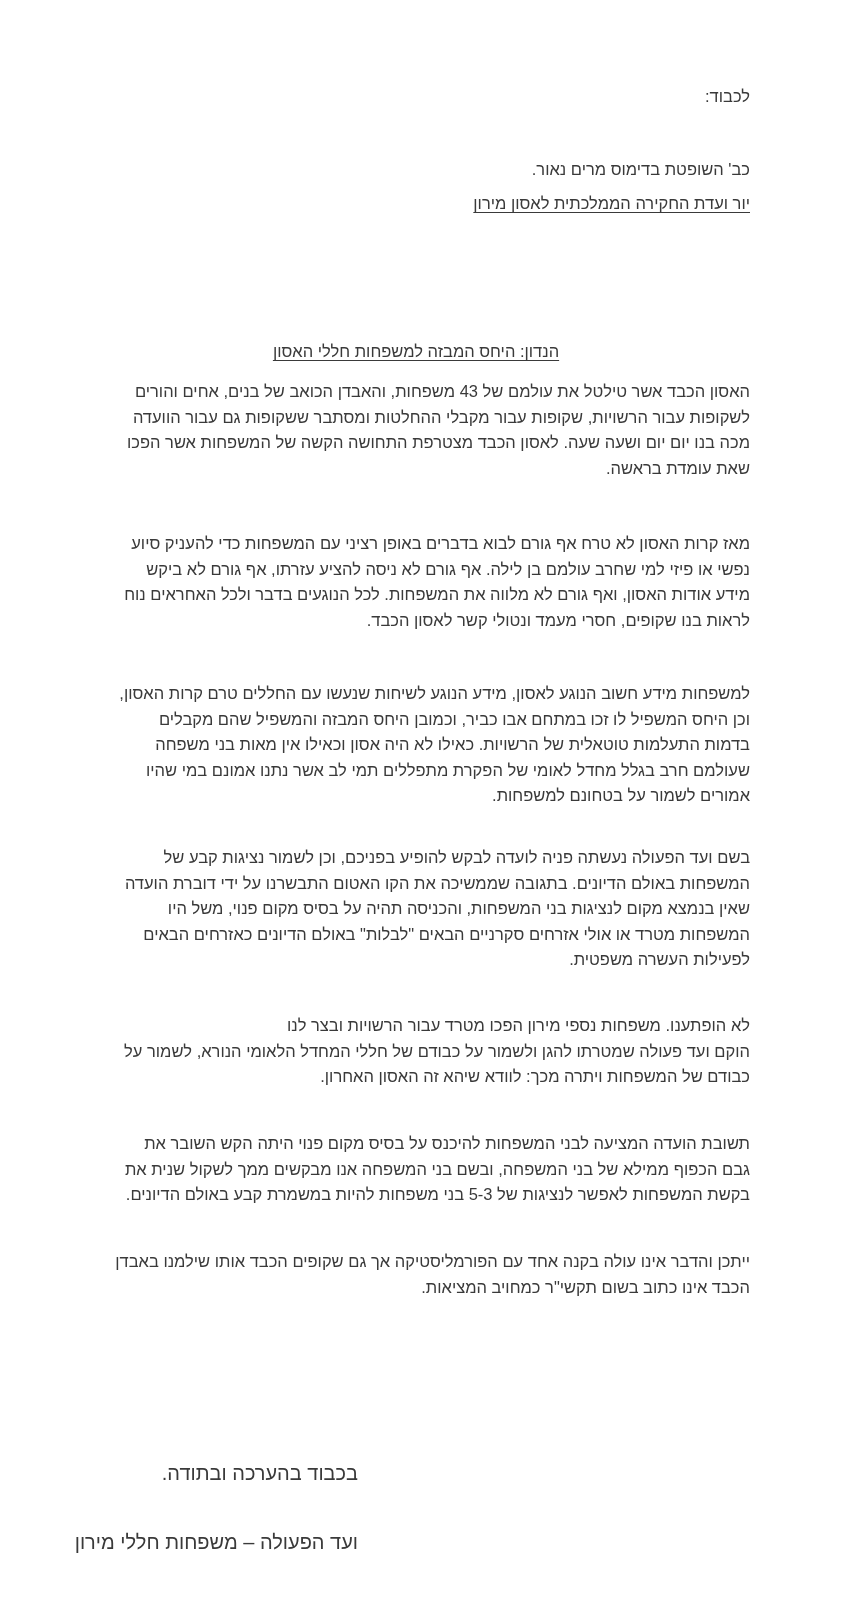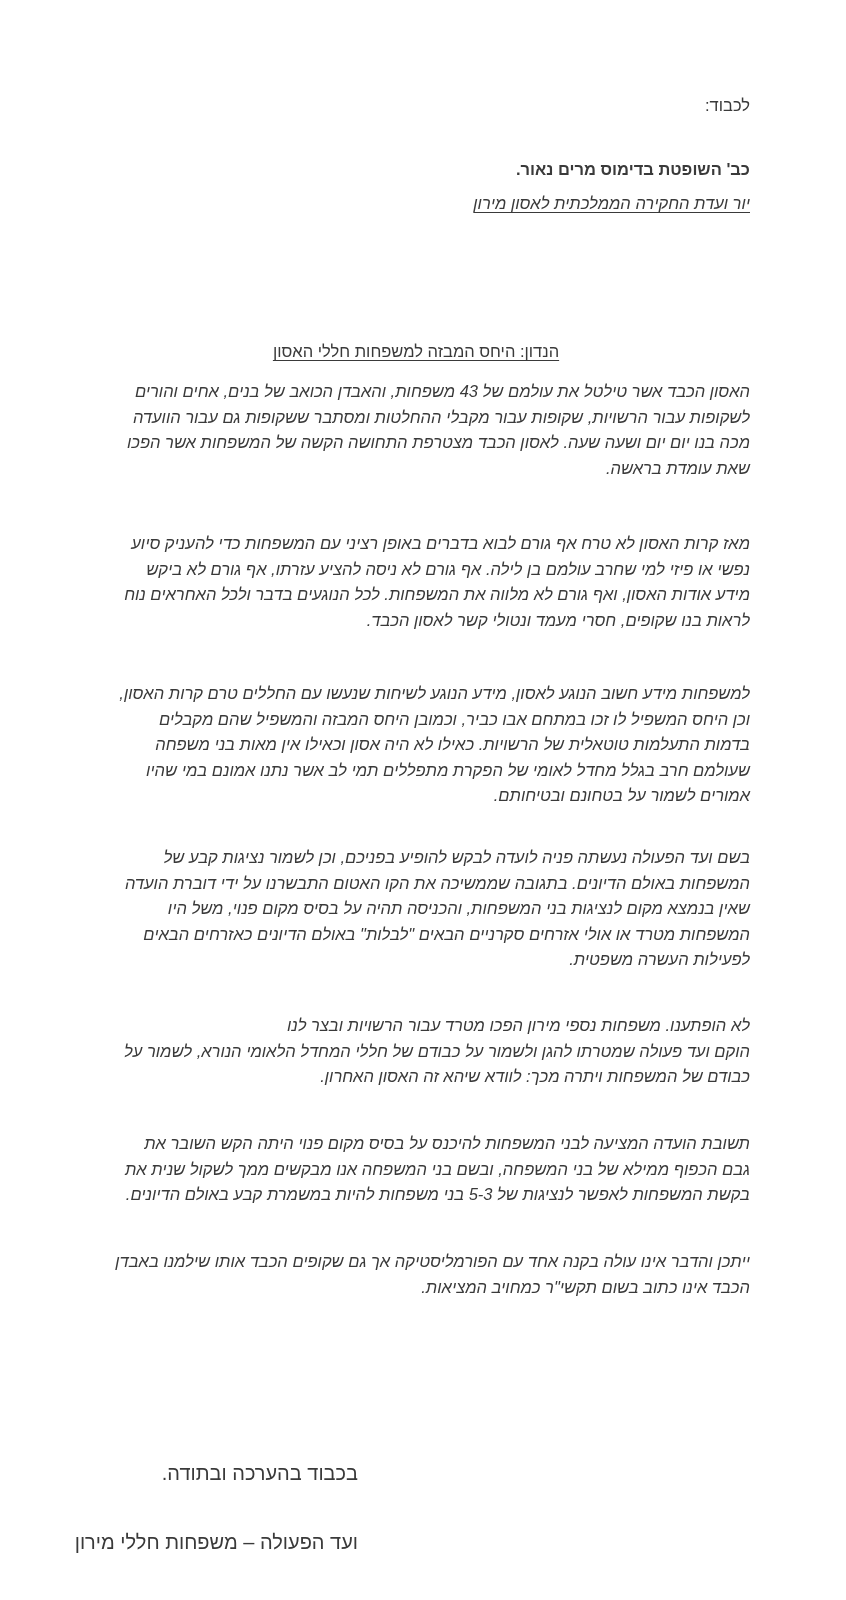--- a/index.html
+++ b/index.html
@@ -33,21 +33,20 @@
       position: absolute;
       right: 96px;
       width: 650px;
       font-size: 16.5px;
       line-height: 25.5px;
       text-align: right;
     }
     .para .ln {
       display: block;
       white-space: nowrap;
-      font-style: italic;
     }
     .underlined {
       text-decoration: underline;
       text-underline-offset: 3px;
     }
     .subject {
       position: absolute;
       top: 306px;
       left: 0;
       width: 846px;
@@ -65,25 +64,25 @@
       right: 488px;
       font-size: 20px;
       white-space: nowrap;
     }
   </style>
 </head>
 <body>
 
 <div class="page">
 
-  <div class="line-block" style="top:92px;">לכבוד:</div>
+  <div class="line-block" style="top:83px;">לכבוד:</div>
 
-  <div class="line-block" style="top:156px;font-weight:bold;">כב' השופטת בדימוס מרים נאור.</div>
+  <div class="line-block" style="top:156px;">כב' השופטת בדימוס מרים נאור.</div>
 
-  <div class="line-block underlined" style="top:190px;font-style:italic;">יור ועדת החקירה הממלכתית לאסון מירון</div>
+  <div class="line-block underlined" style="top:190px;">יור ועדת החקירה הממלכתית לאסון מירון</div>
 
   <div class="subject">
     <span class="underlined">הנדון: היחס המבזה למשפחות חללי האסון</span>
   </div>
 
   <div class="para" style="top:379px;">
     <span class="ln">האסון הכבד אשר טילטל את עולמם של 43 משפחות, והאבדן הכואב של בנים, אחים והורים</span>
     <span class="ln">לשקופות עבור הרשויות, שקופות עבור מקבלי ההחלטות ומסתבר ששקופות גם עבור הוועדה</span>
     <span class="ln">מכה בנו יום יום ושעה שעה. לאסון הכבד מצטרפת התחושה הקשה של המשפחות אשר הפכו</span>
     <span class="ln">שאת עומדת בראשה.</span>
@@ -94,21 +93,21 @@
     <span class="ln">נפשי או פיזי למי שחרב עולמם בן לילה. אף גורם לא ניסה להציע עזרתו, אף גורם לא ביקש</span>
     <span class="ln">מידע אודות האסון, ואף גורם לא מלווה את המשפחות. לכל הנוגעים בדבר ולכל האחראים נוח</span>
     <span class="ln">לראות בנו שקופים, חסרי מעמד ונטולי קשר לאסון הכבד.</span>
   </div>
 
   <div class="para" style="top:681px;">
     <span class="ln">למשפחות מידע חשוב הנוגע לאסון, מידע הנוגע לשיחות שנעשו עם החללים טרם קרות האסון,</span>
     <span class="ln">וכן היחס המשפיל לו זכו במתחם אבו כביר, וכמובן היחס המבזה והמשפיל שהם מקבלים</span>
     <span class="ln">בדמות התעלמות טוטאלית של הרשויות. כאילו לא היה אסון וכאילו אין מאות בני משפחה</span>
     <span class="ln">שעולמם חרב בגלל מחדל לאומי של הפקרת מתפללים תמי לב אשר נתנו אמונם במי שהיו</span>
-    <span class="ln">אמורים לשמור על בטחונם ובטיחותם.</span>
+    <span class="ln">אמורים לשמור על בטחונם למשפחות.</span>
   </div>
 
   <div class="para" style="top:845px;">
     <span class="ln">בשם ועד הפעולה נעשתה פניה לועדה לבקש להופיע בפניכם, וכן לשמור נציגות קבע של</span>
     <span class="ln">המשפחות באולם הדיונים. בתגובה שממשיכה את הקו האטום התבשרנו על ידי דוברת הועדה</span>
     <span class="ln">שאין בנמצא מקום לנציגות בני המשפחות, והכניסה תהיה על בסיס מקום פנוי, משל היו</span>
     <span class="ln">המשפחות מטרד או אולי אזרחים סקרניים הבאים "לבלות" באולם הדיונים כאזרחים הבאים</span>
     <span class="ln">לפעילות העשרה משפטית.</span>
   </div>
 

